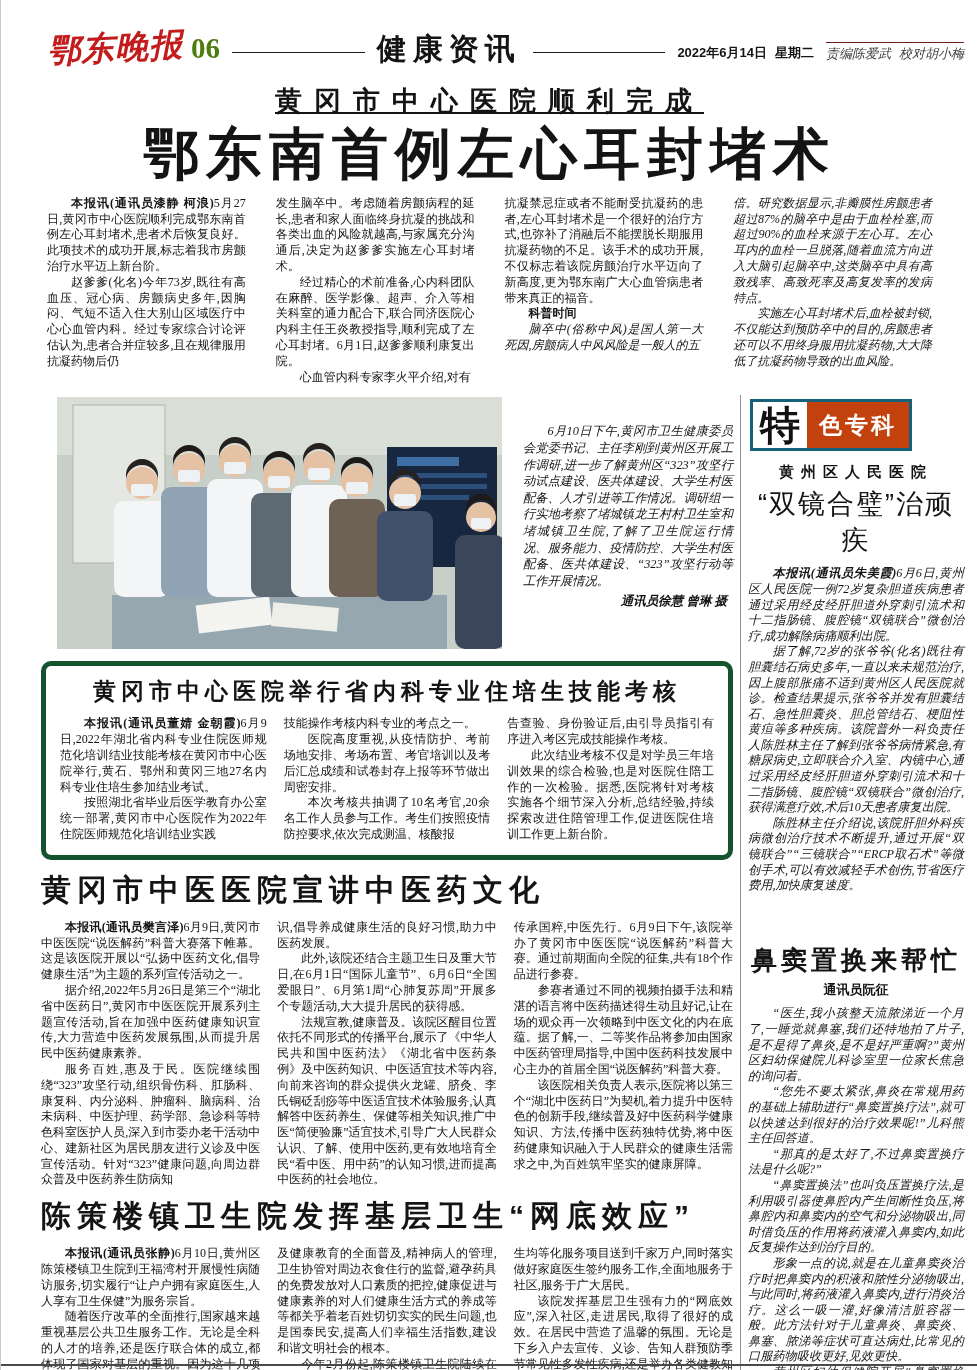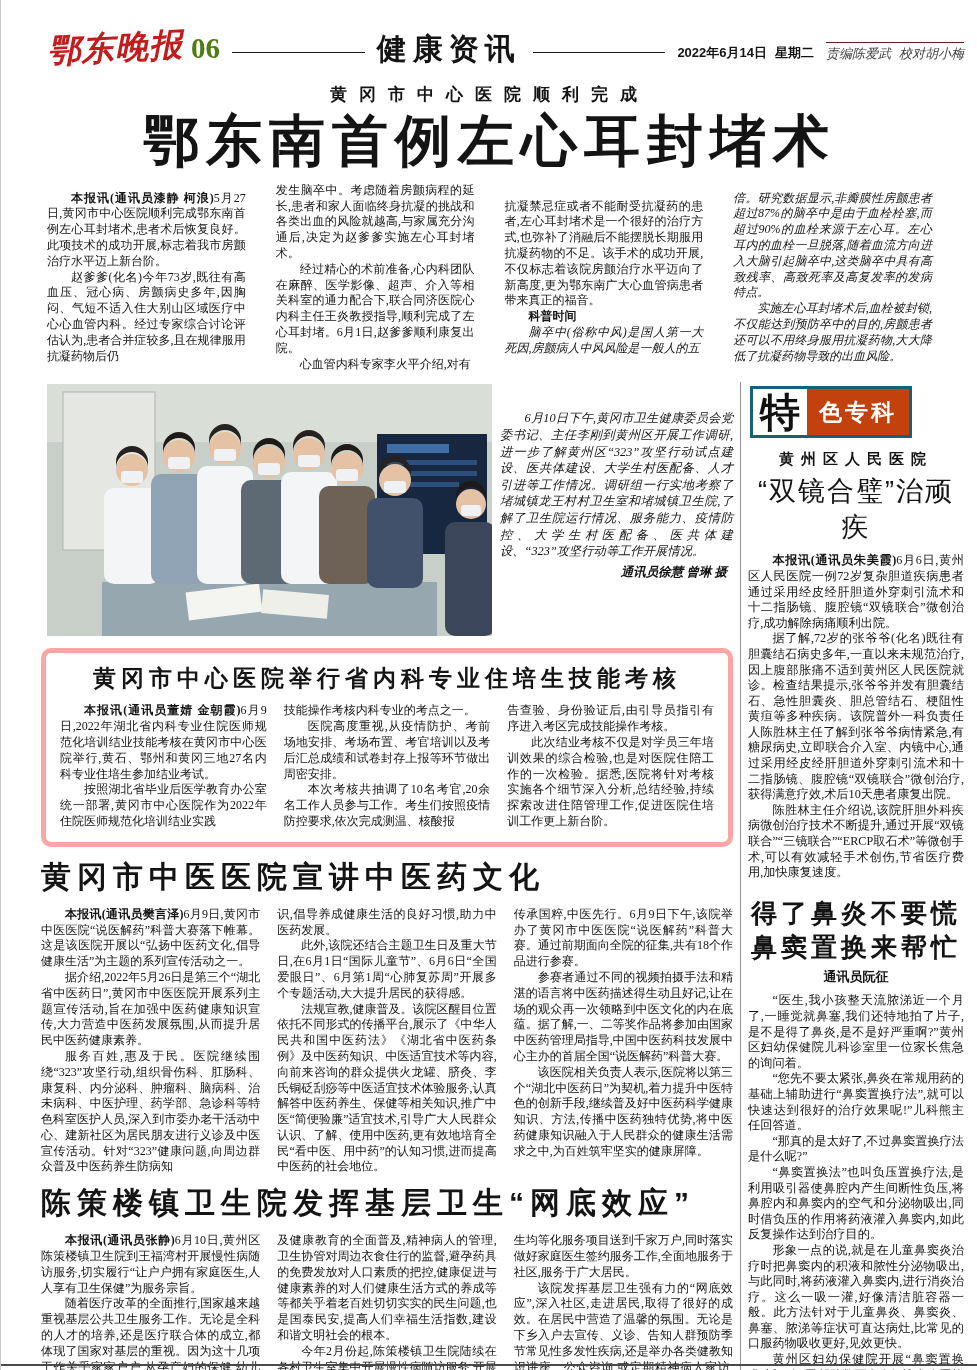--- a/index.html
+++ b/index.html
@@ -14,59 +14,59 @@
   .h-rule{height:1.5px;background:#1a1a1a;flex:1;margin:8px 12px 0 12px;}
   .section-title{font-family:"Liberation Sans","DejaVu Sans",sans-serif;font-weight:bold;
                  font-size:30px;letter-spacing:6px;margin-top:2px;white-space:nowrap;}
   .date-block{font-family:"Liberation Sans",sans-serif;font-size:13px;font-weight:bold;white-space:nowrap;margin-top:8px;}
   .weekday{margin-left:8px;}
   .editor-block{font-size:13px;color:#404040;border-top:1.5px solid #6b1f18;padding-top:2px;
                 margin-left:12px;margin-top:8px;font-style:italic;white-space:nowrap;}
   .proof{margin-left:8px;}
   
   .kicker{text-align:center;font-family:"Liberation Sans",sans-serif;font-weight:600;
-          font-size:17px;letter-spacing:12px;margin-top:12px;}
+          font-size:27px;letter-spacing:12px;margin-top:12px;text-decoration:underline;}
   .headline{text-align:center;font-family:Liberation Sans, sans-serif;font-weight:900;
             font-size:56px;line-height:1.05;letter-spacing:7px;margin:6px 0 12px 0;}
-  .lead-cols{display:flex;gap:30px;padding:0 46px;align-items:center;}
+  .lead-cols{display:flex;gap:30px;padding:0 46px;}
   .lead-cols .col{flex:1;min-width:0;}
   p.body{font-size:12px;line-height:15.8px;text-align:justify;margin:0;text-indent:2em;}
   p.body.cont{text-indent:0;}
   .ital{font-style:italic;}
   .sci-head{text-align:center;font-family:"Liberation Sans",sans-serif;font-weight:bold;
             font-size:13.5px;margin:3px 0;text-indent:0;}
   
   .lower{display:flex;padding:10px 12px 0 40px;align-items:stretch;}
   .main-left{width:692px;flex:none;}
   .v-rule{width:1px;background:#909090;margin:0 7px;}
   .sidebar{flex:1;min-width:0;padding-right:2px;}
   
-  .photo-row{display:flex;gap:8px;margin:2px 0 12px 6px;}
+  .photo-row{display:flex;gap:21px;margin:2px 0 12px 16px;}
   .photo{width:445px;height:252px;flex:none;background:#b9c2bd;display:block;}
   .caption-col{flex:1;min-width:0;padding-top:26px;}
   .caption-col p{font-size:12.3px;line-height:16.6px;}
   .photo-credit{text-align:right;font-weight:bold;font-style:italic;font-size:12.5px;margin-top:4px;padding-right:6px;}
   
-  .red-box{border:5px solid #fca5a5;border-radius:10px;padding:10px 14px 12px 14px;margin:2px 0 10px 0;}
+  .red-box{border:5px solid #14532d;border-radius:10px;padding:10px 14px 12px 14px;margin:2px 0 10px 0;}
   .red-box h2{font-family:"Liberation Sans",sans-serif;font-weight:bold;font-size:23px;
               letter-spacing:5px;text-align:center;margin:0 0 9px 0;}
   .cols3{display:flex;gap:17px;}
   .cols3 .col{flex:1;min-width:0;}
   article.mid h2{font-family:"Liberation Sans",sans-serif;font-weight:bold;font-size:30px;
                  letter-spacing:6px;text-align:left;margin:8px 0 9px 0;}
   
   .badge{display:inline-flex;border:3px solid #15617a;margin:4px 0 10px 2px;align-items:stretch;}
   .badge-char{font-family:"Liberation Sans",sans-serif;font-weight:900;font-size:40px;line-height:1;
               padding:3px 7px;background:#fff;color:#111;}
   .badge-rest{background:#c2410c;color:#fff;font-family:"Liberation Sans",sans-serif;font-weight:bold;
               font-size:23px;display:flex;align-items:center;padding:0 12px;letter-spacing:3px;}
   .hospital{text-align:center;font-size:15px;font-weight:600;letter-spacing:7px;margin:2px 0 4px 0;}
   .side-title{text-align:center;font-family:"Liberation Sans",sans-serif;font-weight:normal;
               font-size:27px;letter-spacing:2px;margin:0 0 8px 0;}
-  .sidebar p.body{font-size:12.2px;line-height:15.6px;}
+  .sidebar p.body{font-size:12.2px;line-height:15.6px;font-style:italic;}
   .rhin-title{text-align:center;font-family:"Liberation Sans",sans-serif;font-weight:bold;
               font-size:26px;line-height:1.3;letter-spacing:4px;margin:16px 0 4px 0;}
   .byline{text-align:center;font-family:"Liberation Sans",sans-serif;font-weight:bold;
           font-size:13px;margin:0 0 7px 0;}
   .bottom-rule{position:absolute;left:0;right:0;bottom:4px;height:2px;background:#4a4a4a;}
   b.lead-in{font-weight:bold;}
 </style>
 </head>
 <body>
 
@@ -247,21 +247,21 @@
         <span class="badge-char">特</span>
         <span class="badge-rest">色专科</span>
       </div>
       <div class="hospital">黄州区人民医院</div>
       <h3 class="side-title">“双镜合璧”治顽疾</h3>
       <p class="body"><b class="lead-in">本报讯(通讯员朱美霞)</b><span>6月6日,黄州区人民医院一例72岁复杂胆道疾病患者通过采用经皮经肝胆道外穿刺引流术和十二指肠镜、腹腔镜“双镜联合”微创治疗,成功解除病痛顺利出院。</span></p>
       <p class="body">据了解,72岁的张爷爷(化名)既往有胆囊结石病史多年,一直以来未规范治疗,因上腹部胀痛不适到黄州区人民医院就诊。检查结果提示,张爷爷并发有胆囊结石、急性胆囊炎、胆总管结石、梗阻性黄疸等多种疾病。该院普外一科负责任人陈胜林主任了解到张爷爷病情紧急,有糖尿病史,立即联合介入室、内镜中心,通过采用经皮经肝胆道外穿刺引流术和十二指肠镜、腹腔镜“双镜联合”微创治疗,获得满意疗效,术后10天患者康复出院。</p>
       <p class="body">陈胜林主任介绍说,该院肝胆外科疾病微创治疗技术不断提升,通过开展“双镜联合”“三镜联合”“ERCP取石术”等微创手术,可以有效减轻手术创伤,节省医疗费用,加快康复速度。</p>
 
       <h3 class="rhin-title">
-        <span>得了鼻炎不要慌</span><br>
+        <br>
         <span>鼻窦置换来帮忙</span>
       </h3>
       <div class="byline">通讯员阮征</div>
       <p class="body">“医生,我小孩整天流脓涕近一个月了,一睡觉就鼻塞,我们还特地拍了片子,是不是得了鼻炎,是不是好严重啊?”黄州区妇幼保健院儿科诊室里一位家长焦急的询问着。</p>
       <p class="body">“您先不要太紧张,鼻炎在常规用药的基础上辅助进行“鼻窦置换疗法”,就可以快速达到很好的治疗效果呢!”儿科熊主任回答道。</p>
       <p class="body">“那真的是太好了,不过鼻窦置换疗法是什么呢?”</p>
       <p class="body">“鼻窦置换法”也叫负压置换疗法,是利用吸引器使鼻腔内产生间断性负压,将鼻腔内和鼻窦内的空气和分泌物吸出,同时借负压的作用将药液灌入鼻窦内,如此反复操作达到治疗目的。</p>
       <p class="body">形象一点的说,就是在儿童鼻窦炎治疗时把鼻窦内的积液和脓性分泌物吸出,与此同时,将药液灌入鼻窦内,进行消炎治疗。这么一吸一灌,好像清洁脏容器一般。此方法针对于儿童鼻炎、鼻窦炎、鼻塞、脓涕等症状可直达病灶,比常见的口服药物吸收更好,见效更快。</p>
       <p class="body">黄州区妇幼保健院开展“鼻窦置换术”近三年,已帮助数万人次解决鼻炎困扰问题,并获得广大患者一致好评。</p>
       

